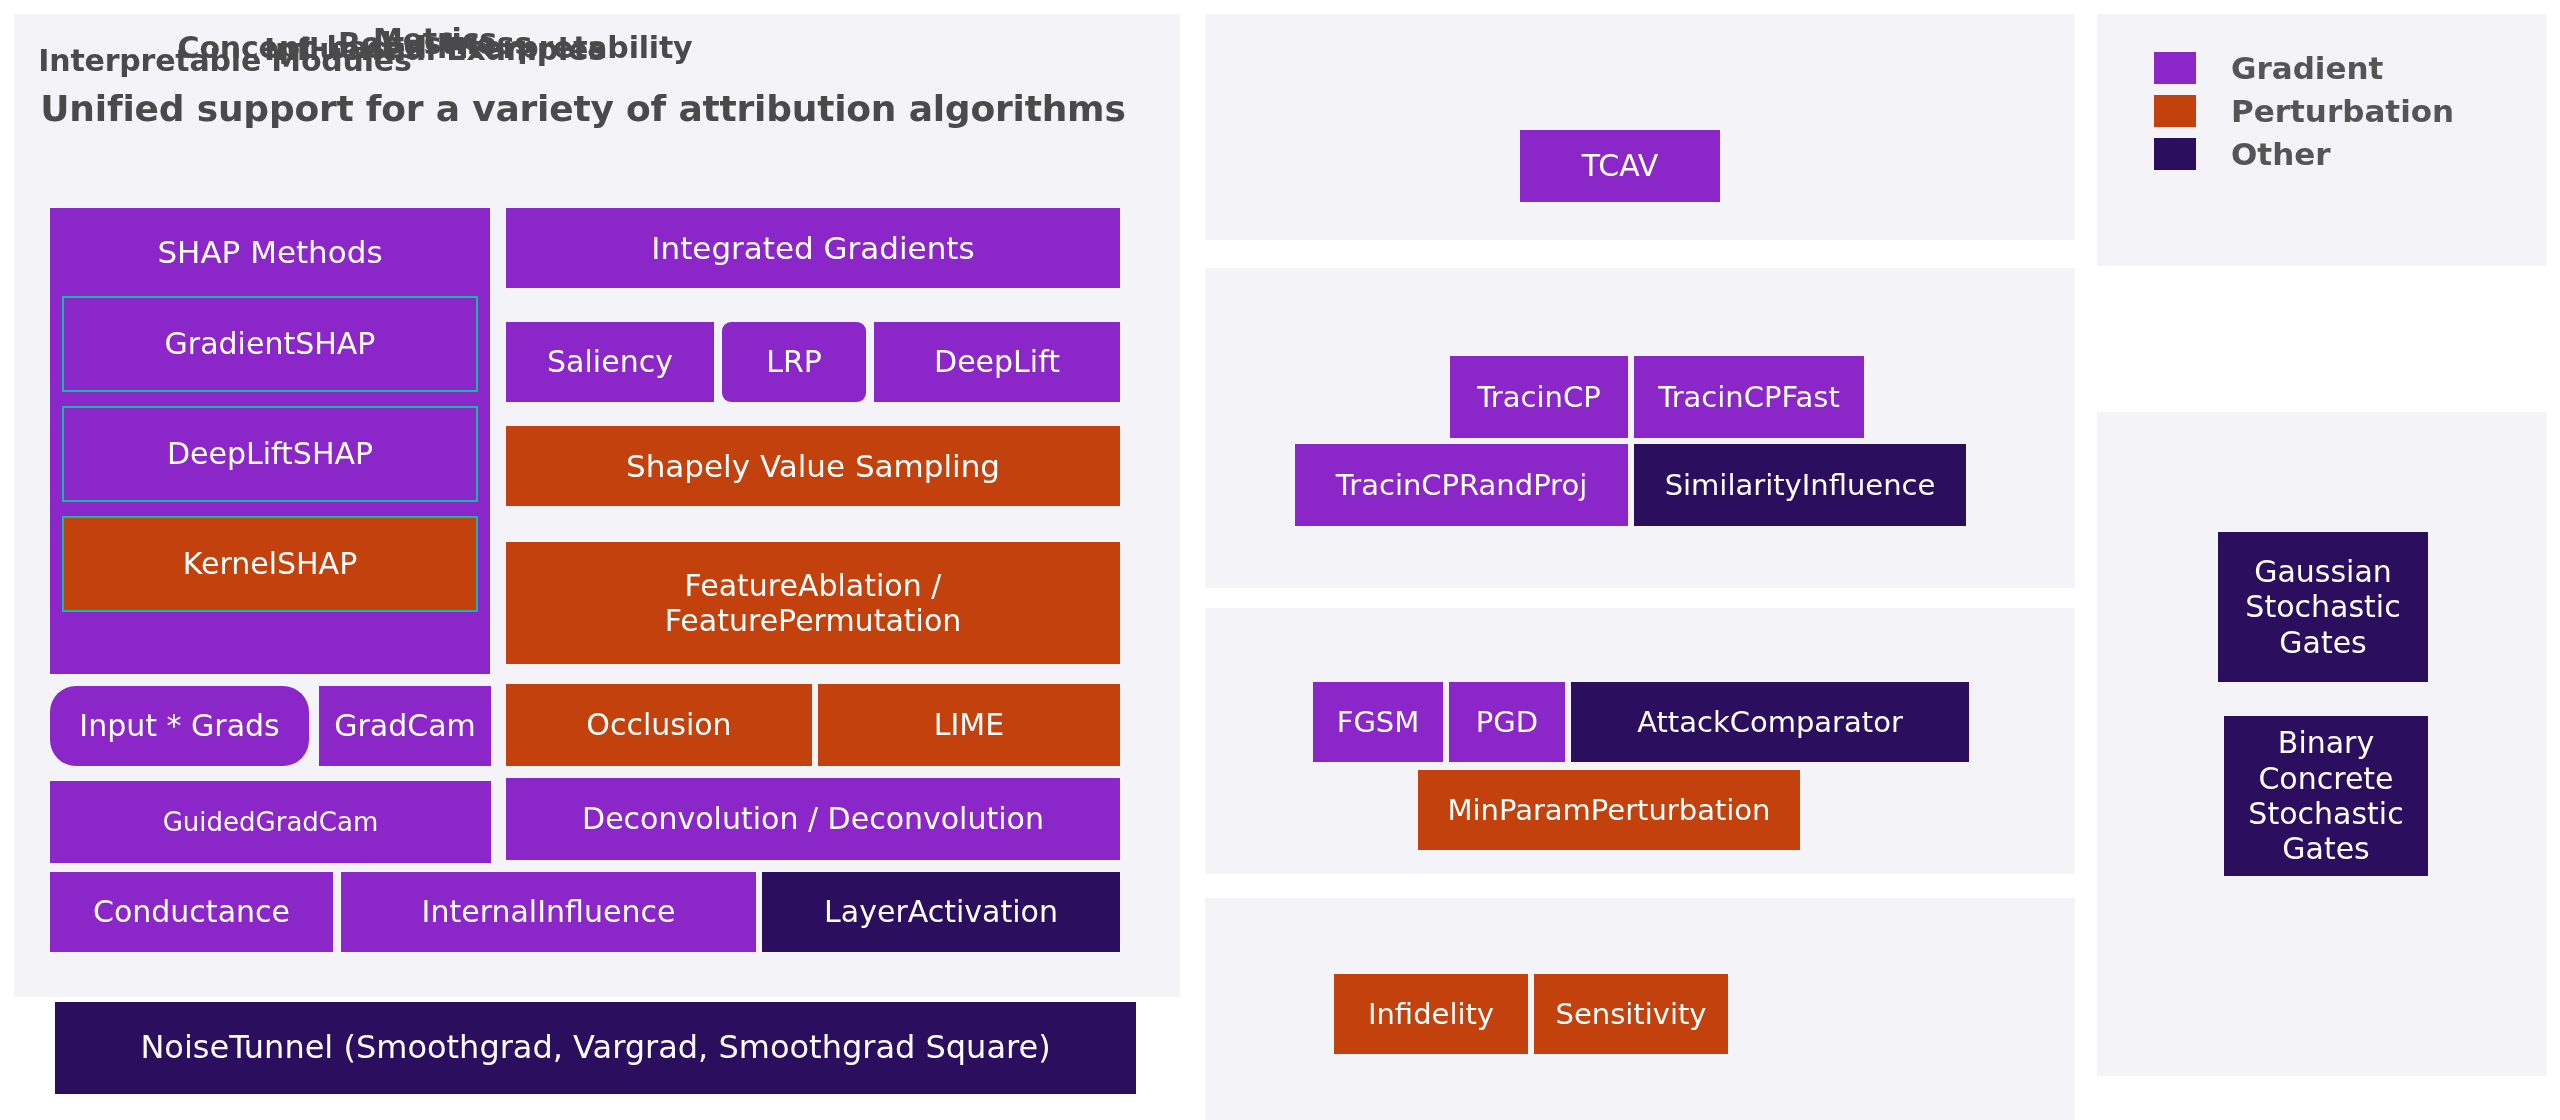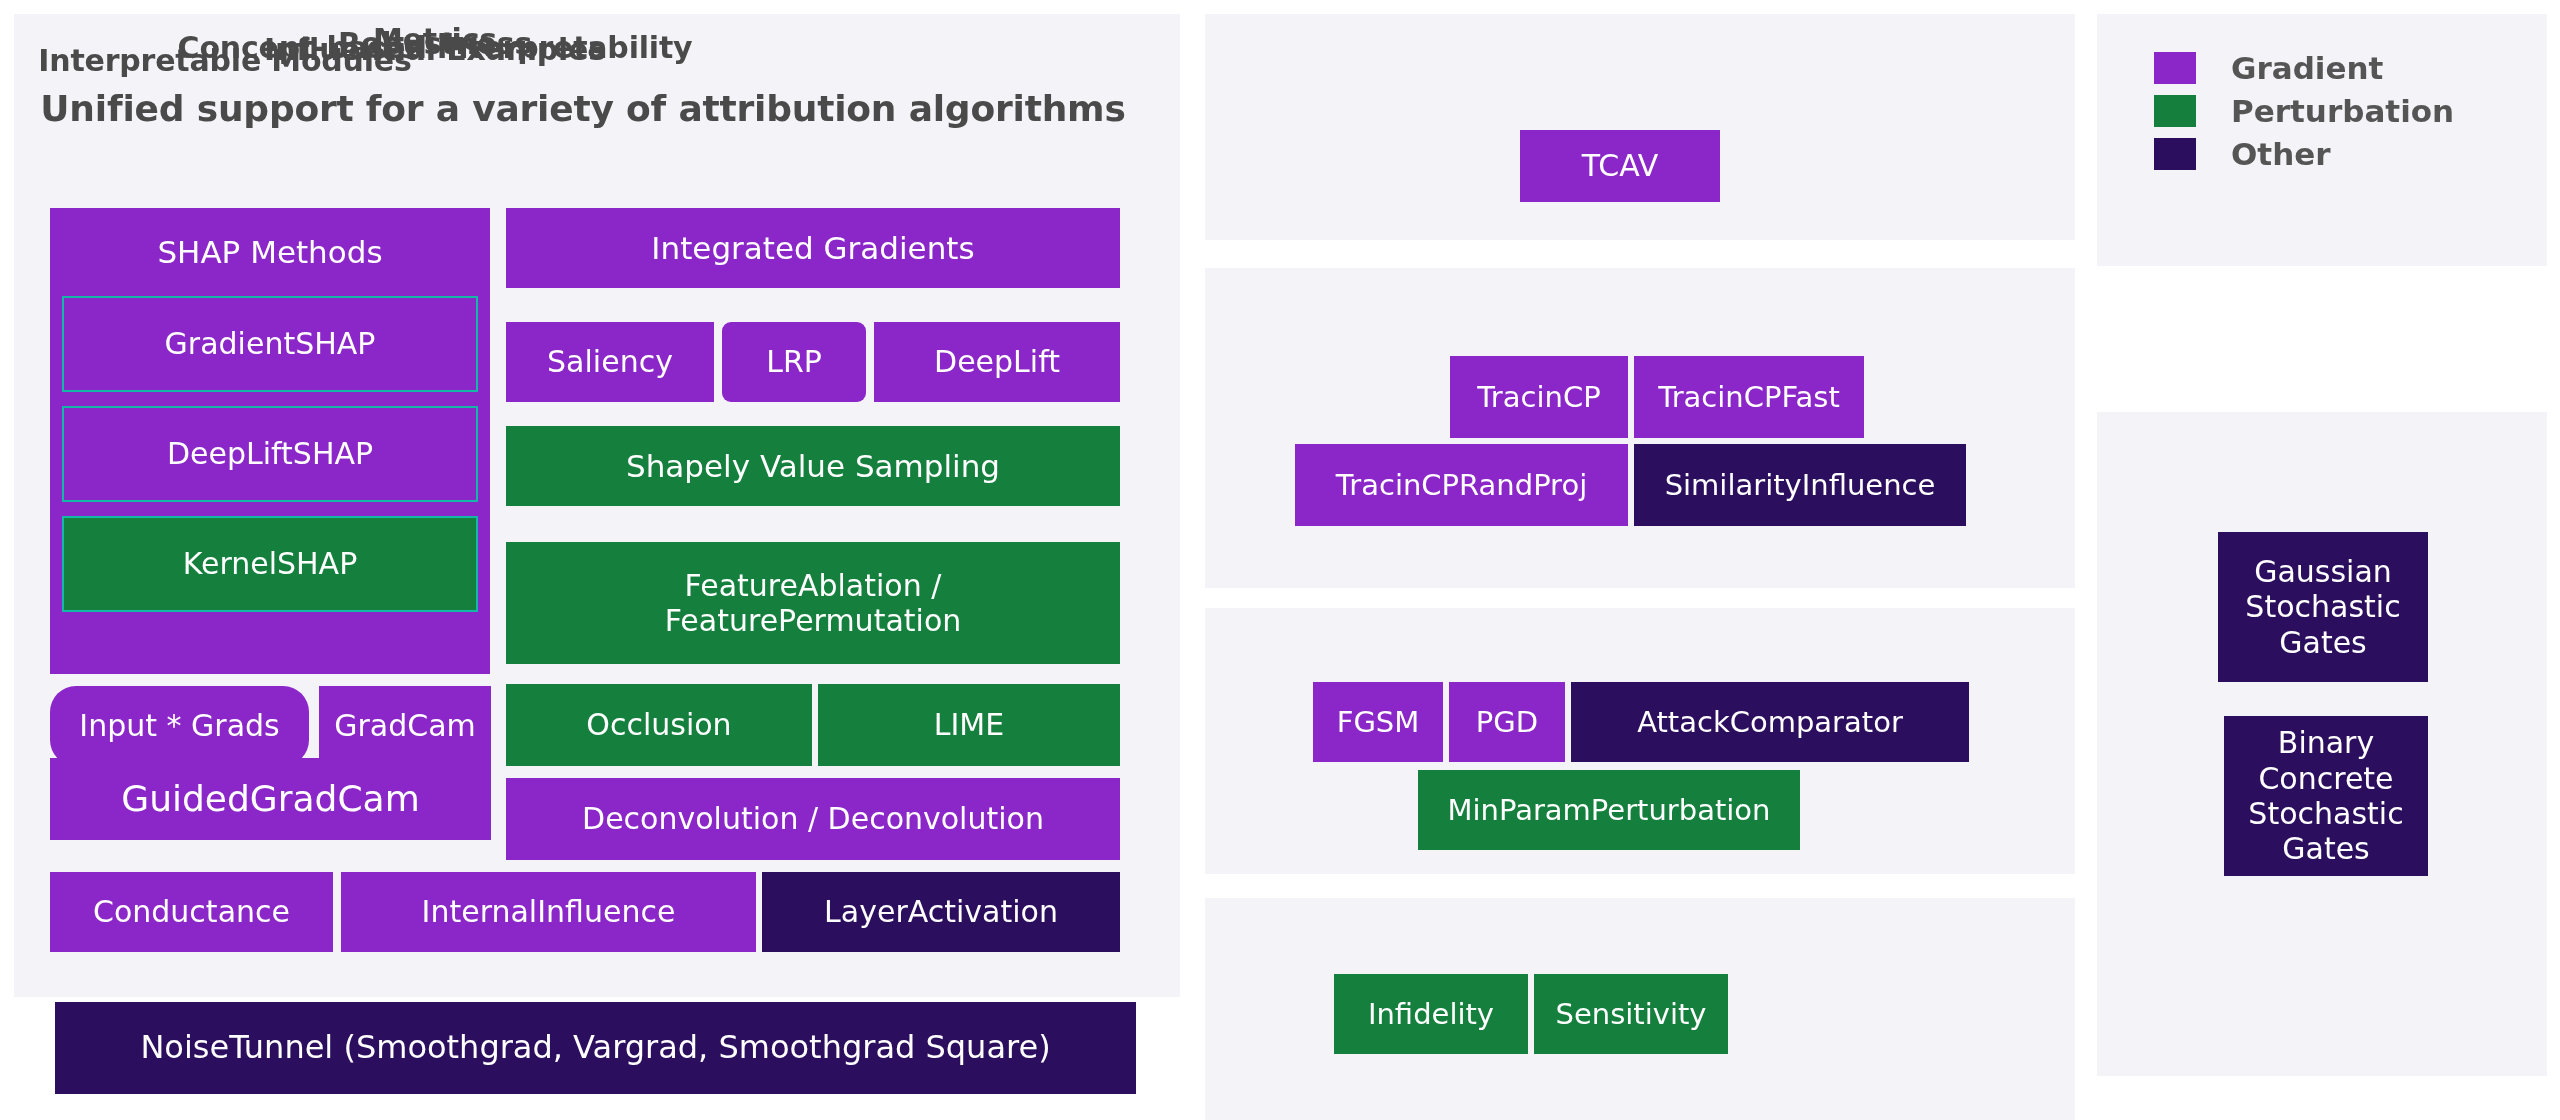--- a/index.html
+++ b/index.html
@@ -35,21 +35,21 @@
     justify-content: center;
     text-align: center;
     color: #ffffff;
     font-weight: 400;
     line-height: 1.18;
     position: absolute;
     white-space: pre-line;
   }
 
   .grad   { background: #8b26c8; }
-  .pert   { background: #15803d; }
+  .pert   { background: #c2410c; }
   .other  { background: #2c0e5e; }
 
   .outlined { border: 2px solid #14b8a6; }
 
   
   #left-panel {
     left: 14px; top: 14px;
     width: 1166px; height: 983px;
   }
   #left-title {
@@ -69,21 +69,21 @@
     position: absolute; left: 0; top: 0;
     width: 440px; height: 88px;
     font-size: 31px;
   }
   #gradientshap { left: 12px; top: 88px; width: 416px; height: 96px; font-size: 30px; }
   #deepliftshap { left: 12px; top: 198px; width: 416px; height: 96px; font-size: 30px; }
   #kernelshap   { left: 12px; top: 308px; width: 416px; height: 96px; font-size: 30px; }
 
   #input-grads  { left: 50px;  top: 686px; width: 259px; height: 80px; font-size: 30px; border-radius: 26px; }
   #gradcam      { left: 319px; top: 686px; width: 172px; height: 80px; font-size: 30px; }
-  #guidedgradcam{ left: 50px;  top: 758px; width: 441px; height: 82px; font-size: 36px; }
+  #guidedgradcam{ left: 50px;  top: 781px; width: 441px; height: 82px; font-size: 26px; }
   #conductance  { left: 50px;  top: 872px; width: 283px; height: 80px; font-size: 30px; }
   #internalinfluence { left: 341px; top: 872px; width: 415px; height: 80px; font-size: 30px; }
   #layeractivation   { left: 762px; top: 872px; width: 358px; height: 80px; font-size: 30px; }
 
   
   #integrated-gradients { left: 506px; top: 208px; width: 614px; height: 80px; font-size: 31px; }
   #saliency  { left: 506px; top: 322px; width: 208px; height: 80px; font-size: 30px; }
   #lrp       { left: 722px; top: 322px; width: 144px; height: 80px; font-size: 30px; border-radius: 9px; }
   #deeplift  { left: 874px; top: 322px; width: 246px; height: 80px; font-size: 30px; }
   #shapely   { left: 506px; top: 426px; width: 614px; height: 80px; font-size: 31px; }

